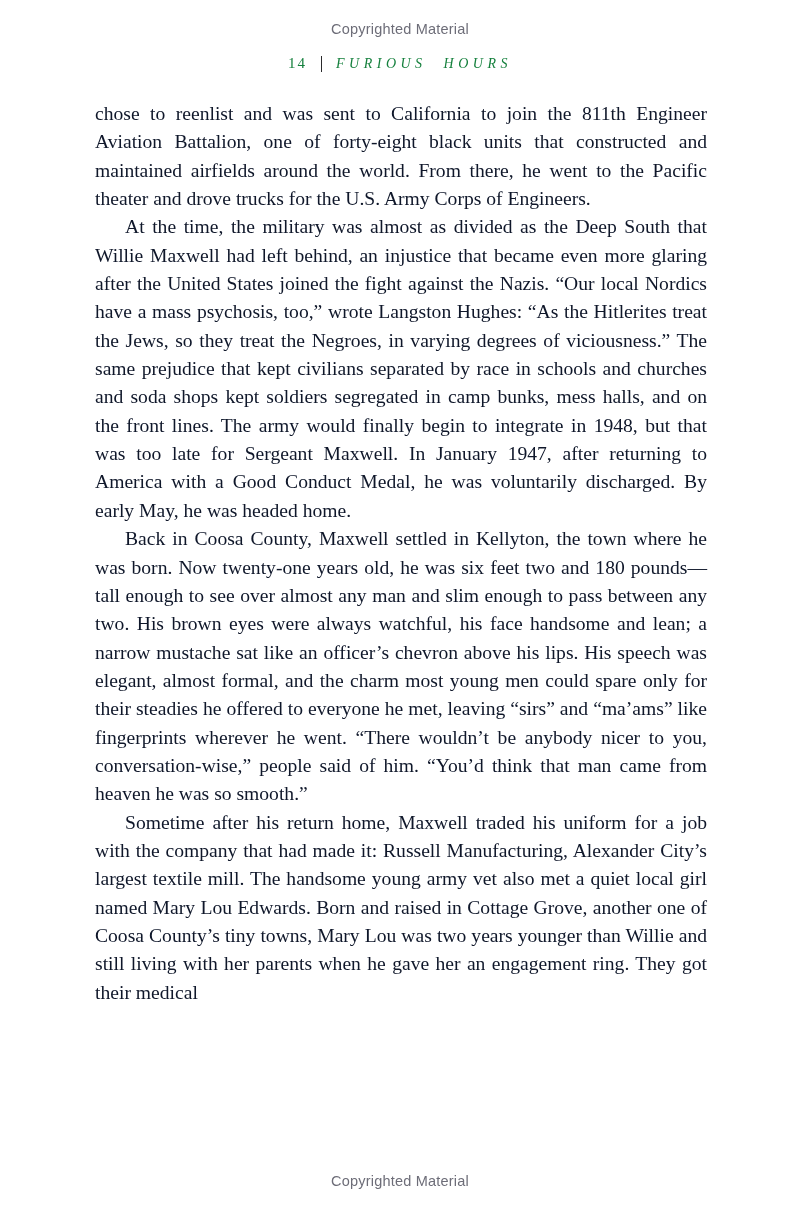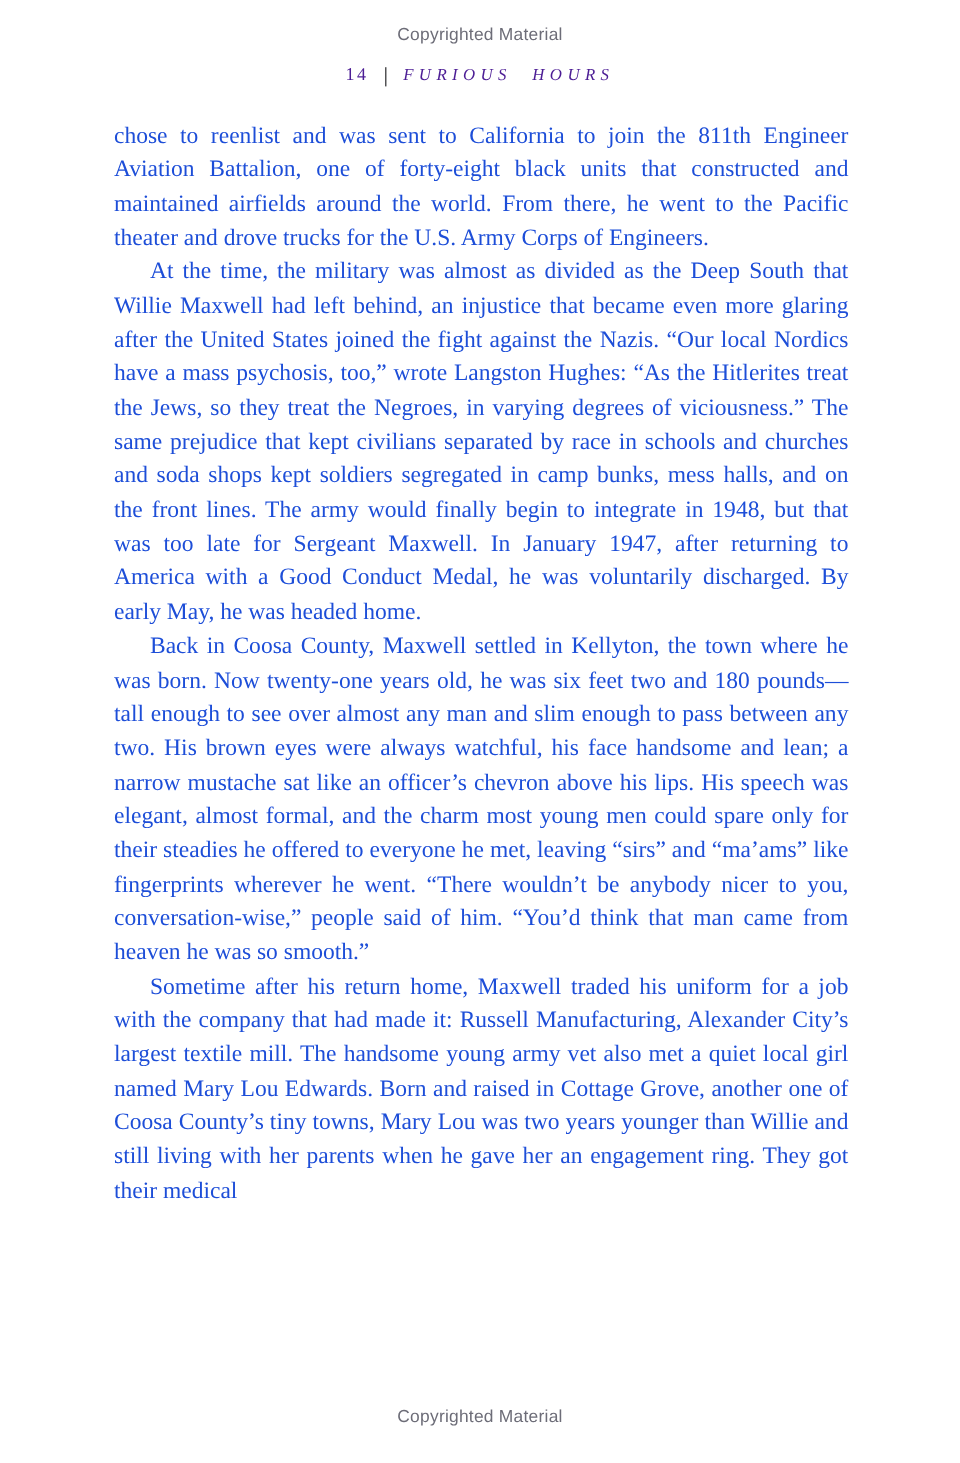--- a/index.html
+++ b/index.html
@@ -30,21 +30,21 @@
   .watermark.bottom { top: 1173px; }
 
   .running-head {
     position: absolute;
     top: 55px;
     left: 0;
     width: 100%;
     display: flex;
     justify-content: center;
     align-items: center;
-    color: #4c1d95;
+    color: #15803d;
     font-size: 15px;
   }
   .running-head .pagenum {
     letter-spacing: 2px;
     margin-right: 14px;
   }
   .running-head .rule {
     width: 1px;
     height: 16px;
     background: #2a2a2c;
@@ -55,21 +55,21 @@
     word-spacing: 9px;
     font-size: 14px;
     font-style: italic;
   }
 
   .body-text {
     position: absolute;
     top: 100px;
     left: 95px;
     width: 612px;
-    color: #1d4ed8;
+    color: #0f172a;
     font-size: 19.6px;
     line-height: 28.35px;
     text-align: justify;
   }
   .body-text p {
     margin: 0;
     padding: 0;
   }
   .body-text p.indent {
     text-indent: 30px;

